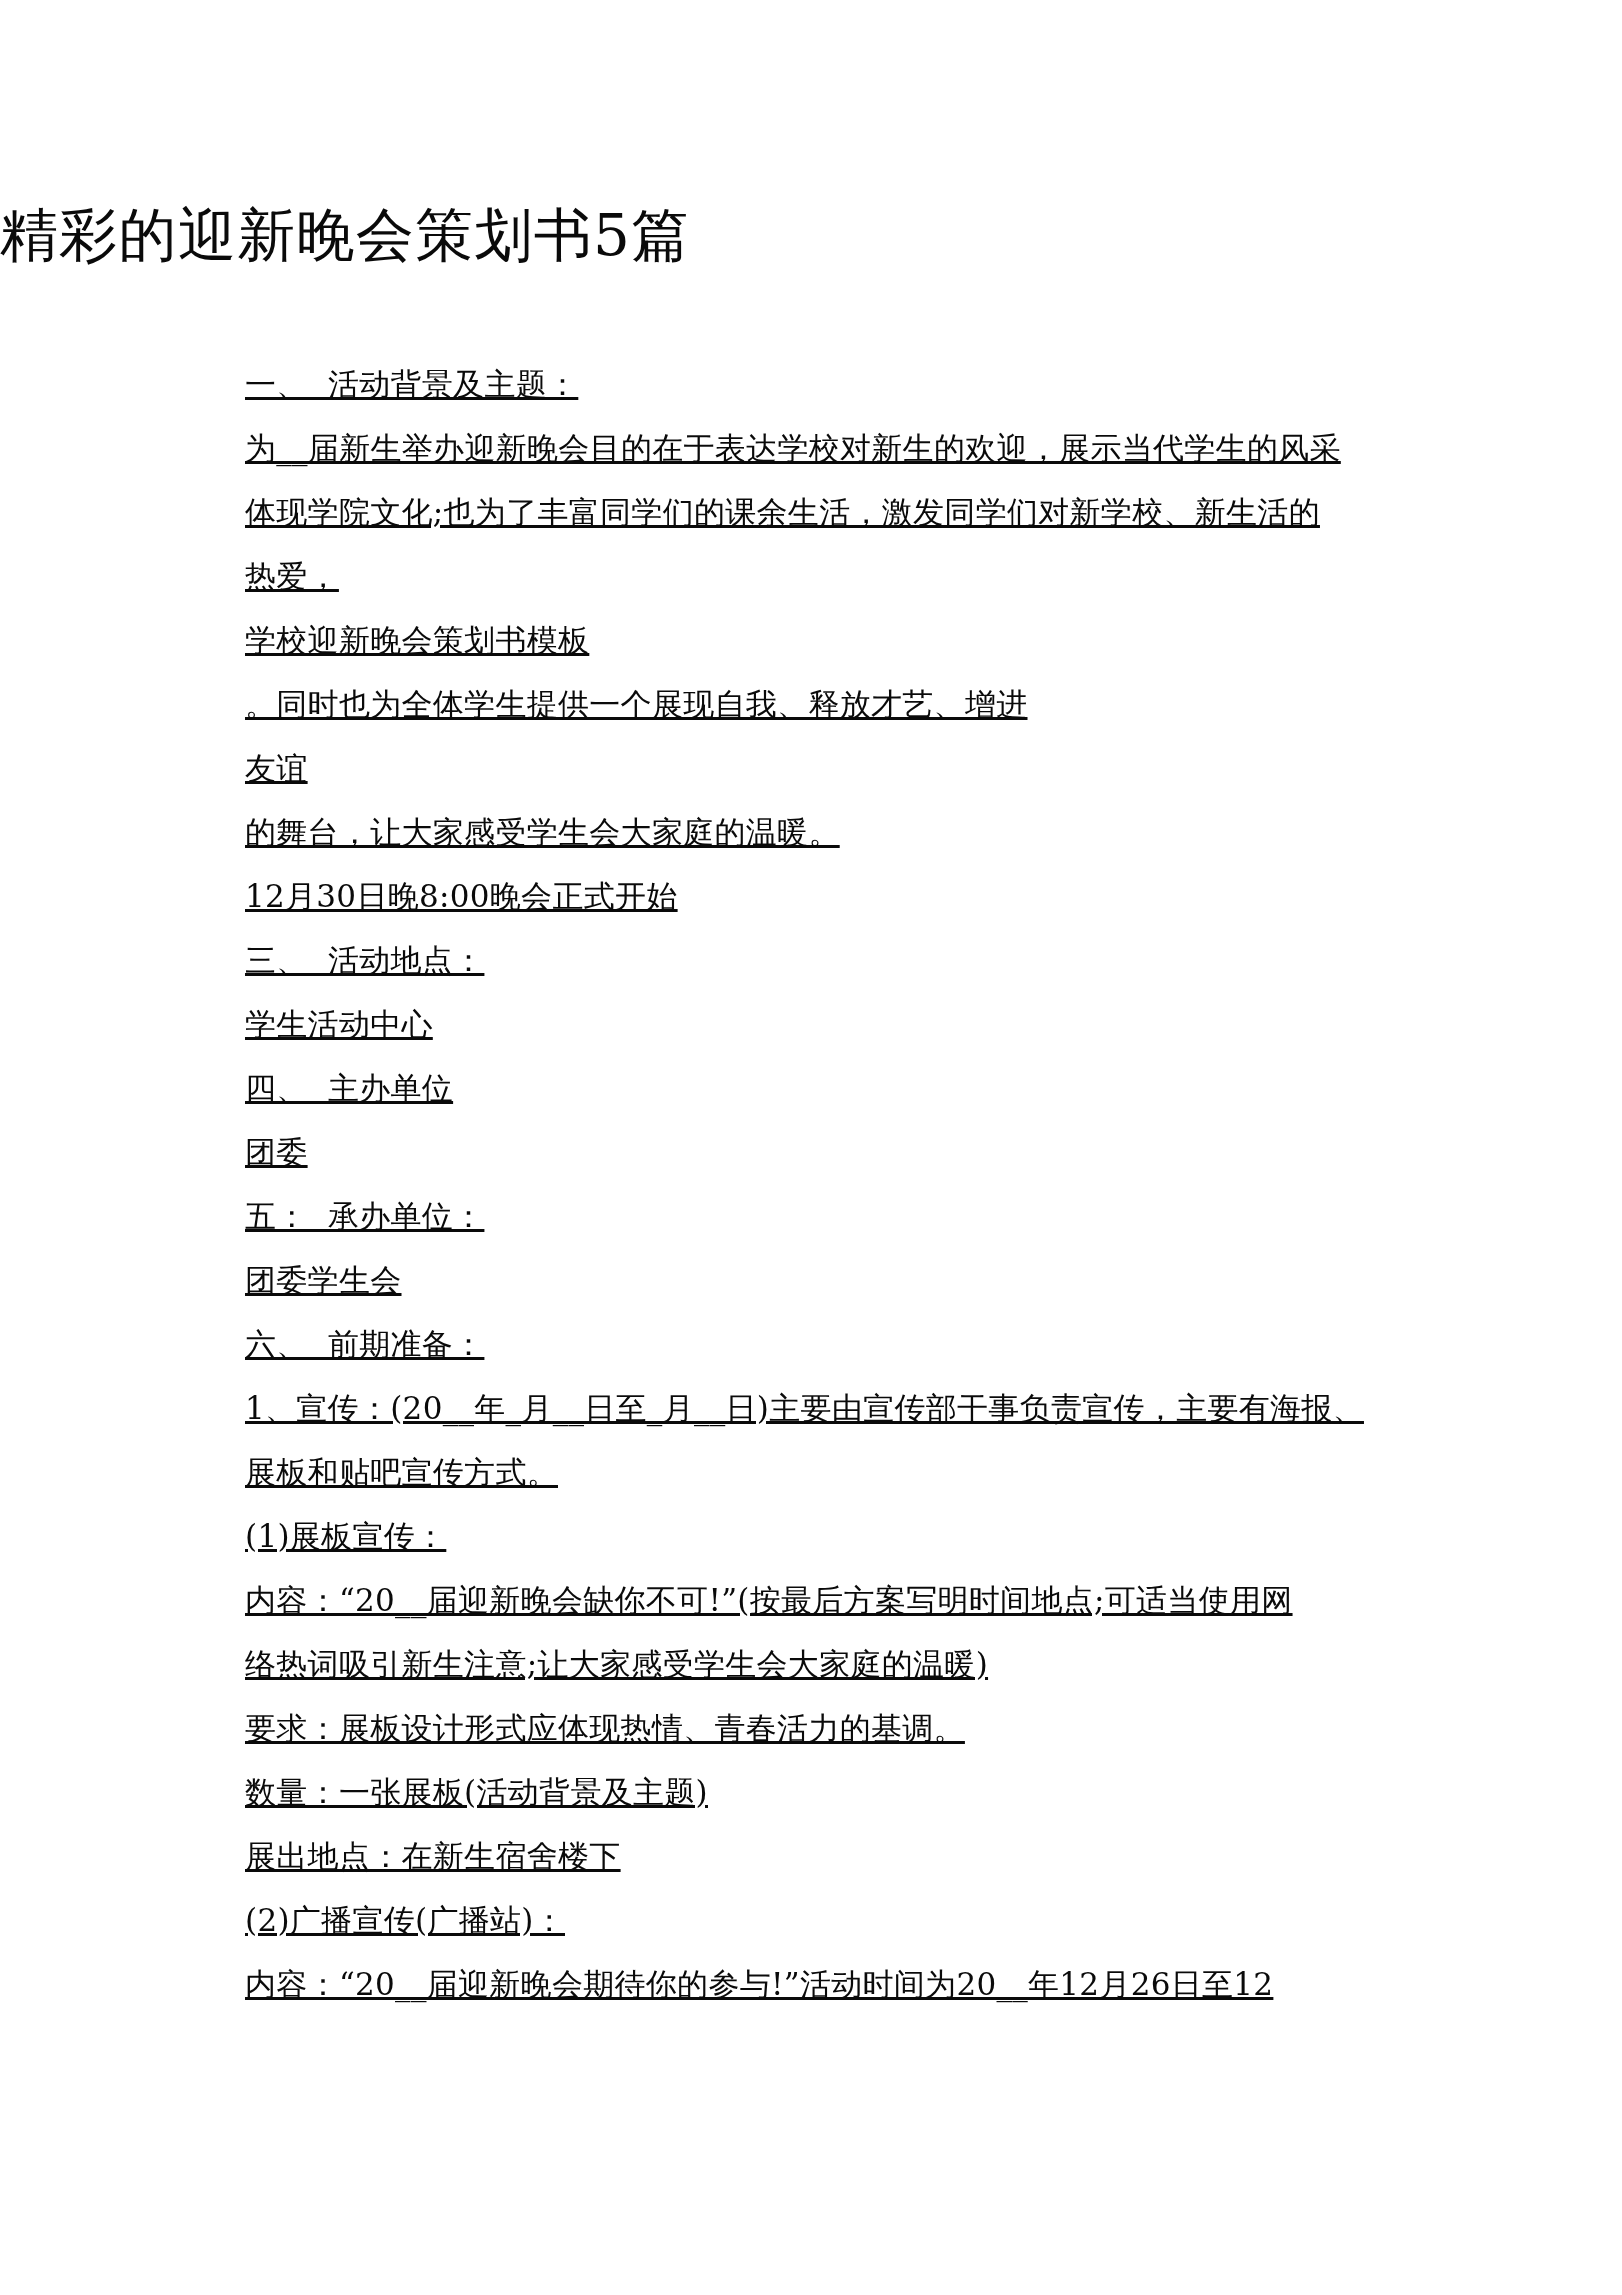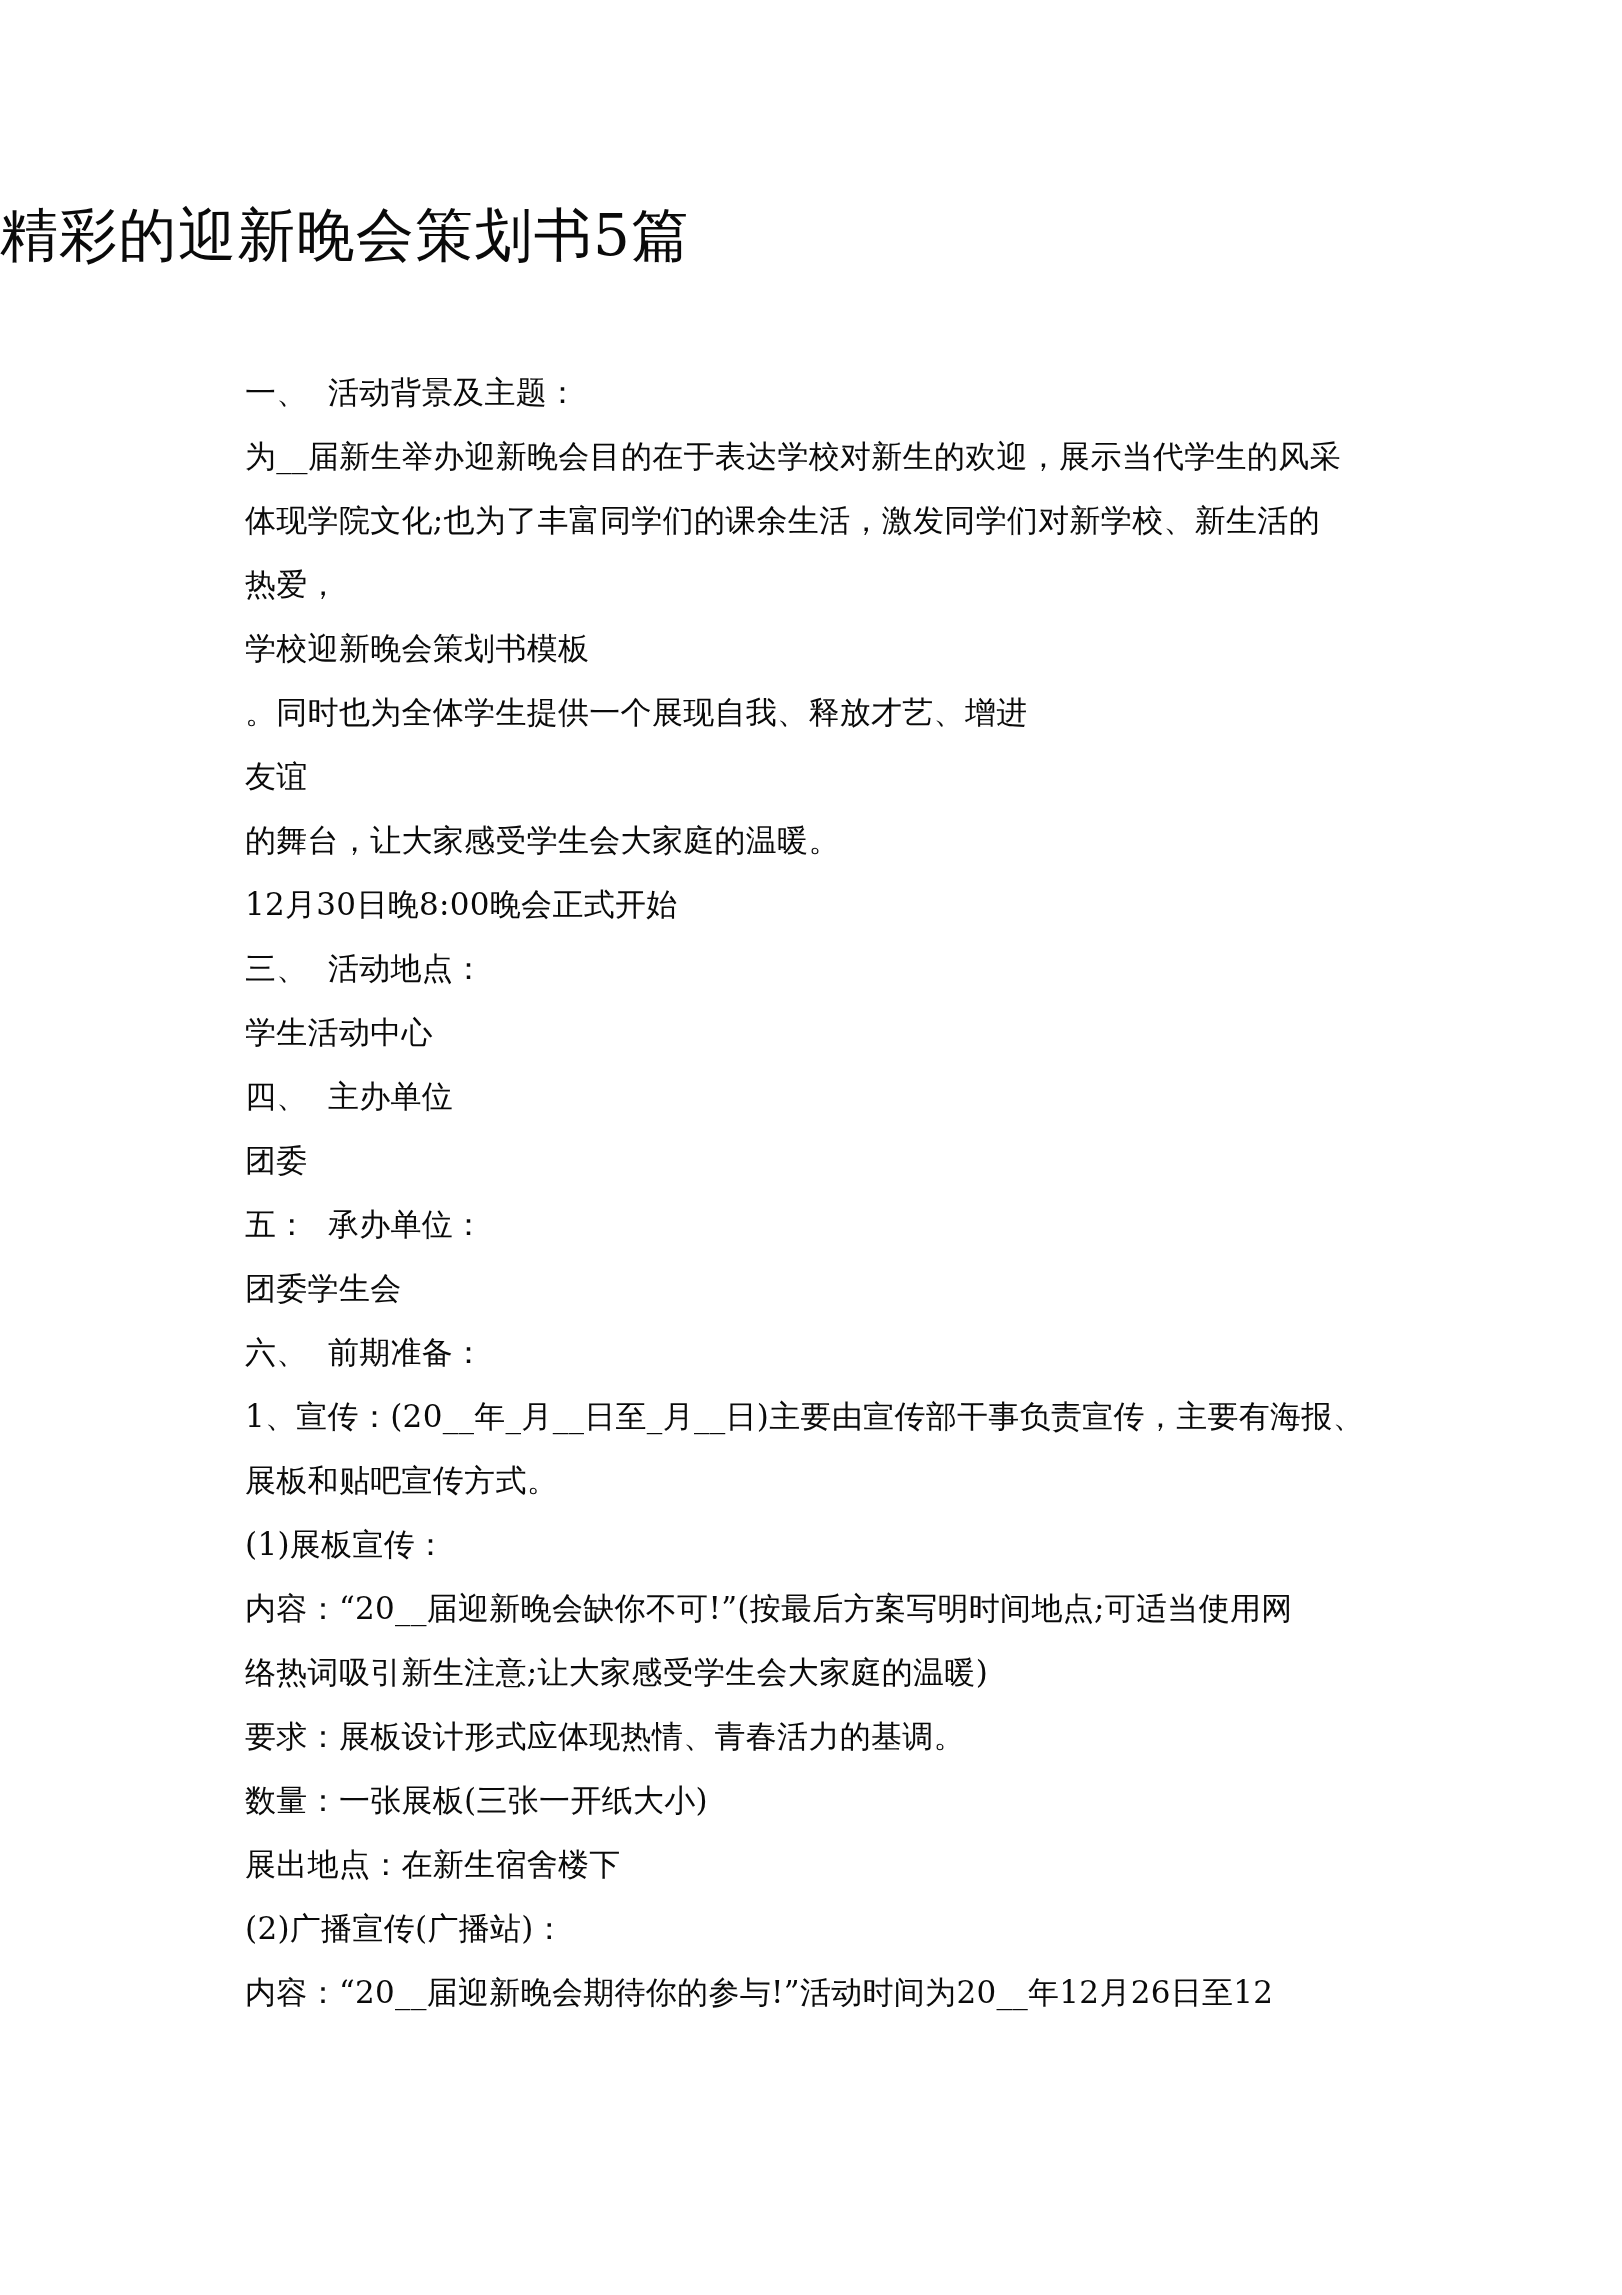--- a/index.html
+++ b/index.html
@@ -31,22 +31,23 @@
       text-align: left;
       font-size: 58px;
       line-height: 79px;
       letter-spacing: 1.3px;
       margin: 0;
       font-weight: normal;
     }
     .body {
       position: absolute;
       left: 245px;
-      top: 360px;
+      top: 352px;
       width: 1165px;
+      text-decoration: underline;
     }
     .line {
       font-size: 31px;
       line-height: 64px;
       height: 64px;
       white-space: pre;
       margin: 0;
       letter-spacing: 0.3px;
     }
   </style>
@@ -72,19 +73,19 @@
     <p class="line">团委</p>
     <p class="line">五：  承办单位：</p>
     <p class="line">团委学生会</p>
     <p class="line">六、  前期准备：</p>
     <p class="line">1、宣传：(20__年_月__日至_月__日)主要由宣传部干事负责宣传，主要有海报、</p>
     <p class="line">展板和贴吧宣传方式。</p>
     <p class="line">(1)展板宣传：</p>
     <p class="line">内容：“20__届迎新晚会缺你不可!”(按最后方案写明时间地点;可适当使用网</p>
     <p class="line">络热词吸引新生注意;让大家感受学生会大家庭的温暖)</p>
     <p class="line">要求：展板设计形式应体现热情、青春活力的基调。</p>
-    <p class="line">数量：一张展板(三张一开纸大小)</p>
+    <p class="line">数量：一张展板(活动背景及主题)</p>
     <p class="line">展出地点：在新生宿舍楼下</p>
     <p class="line">(2)广播宣传(广播站)：</p>
     <p class="line">内容：“20__届迎新晚会期待你的参与!”活动时间为20__年12月26日至12</p>
   </div>
 </div>
 
 
 </body></html>

